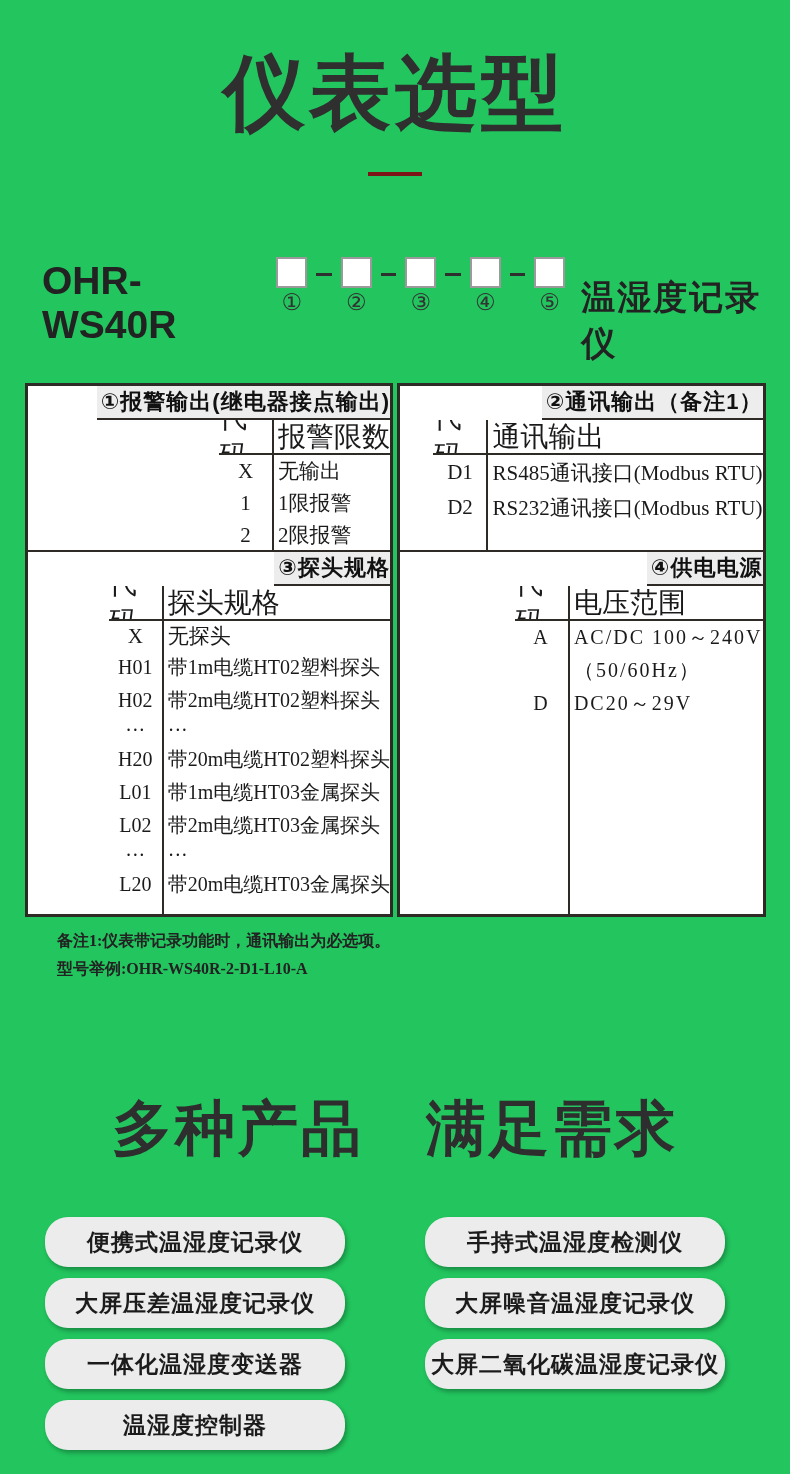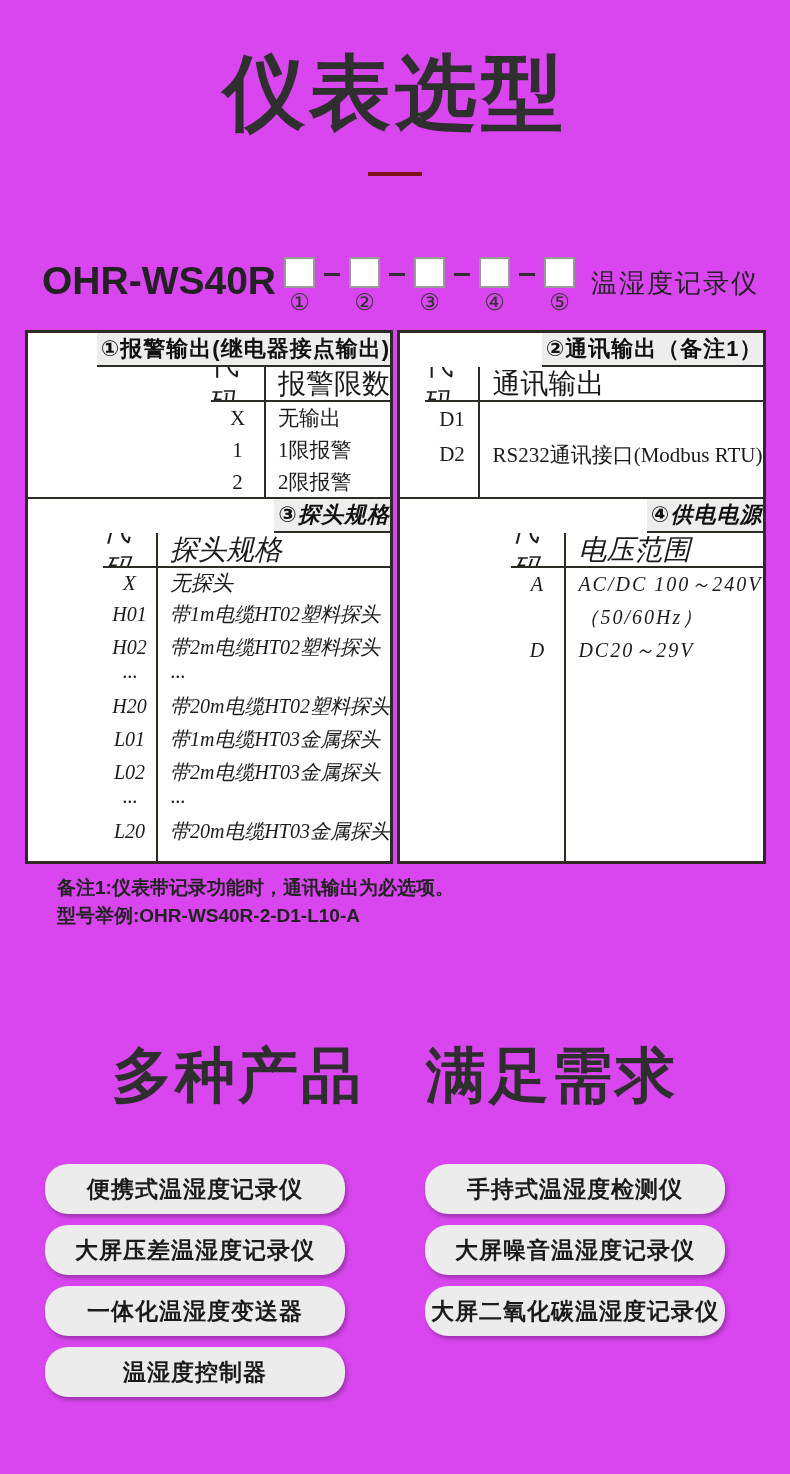--- a/index.html
+++ b/index.html
@@ -5,69 +5,69 @@
   :root{
     --bd:#2e2a25;
     --ink:#1a1a1a;
     --accent:#7d1418;
     --hdr-bg:#ededed;
     --btn-bg:#ececec;
   }
   *{box-sizing:border-box;margin:0;padding:0;}
   html,body{background:#fff;}
   .page{
-    width:790px;height:1474px;background:#d946ef;overflow:hidden;
+    width:790px;height:1474px;background:#22c55e;overflow:hidden;
     font-family:"Liberation Sans","DejaVu Sans",sans-serif;color:var(--ink);
   }
   
   .title{
     padding-top:50px;text-align:center;font-size:82px;line-height:1.05;
     font-weight:900;letter-spacing:4px;color:#2f2f2f;
   }
   .title-underline{width:54px;height:4px;background:var(--accent);margin:36px auto 0;}
   
   .model-line{display:flex;align-items:flex-start;margin:78px 0 0 42px;}
   .model-prefix{font-size:39px;font-weight:700;letter-spacing:0;margin:5px 8px 0 0;color:#222;}
   .slot{display:flex;flex-direction:column;align-items:center;}
   .slot .box{width:31px;height:31px;border:2px solid #9a9a9a;background:#fff;margin-top:3px;}
   .slot .circ{font-size:23px;color:#333;margin-top:3px;line-height:1;}
   .dash{width:16px;height:3px;background:#2f2f2f;margin:19px 9px 0;}
-  .model-suffix{font-size:26px;font-weight:400;letter-spacing:2px;margin:12px 0 0 16px;color:#222;}
+  .model-suffix{font-size:34px;font-weight:700;letter-spacing:2px;margin:21px 0 0 16px;color:#222;}
   
   .table-wrap{width:741px;margin:16px auto 0;display:flex;gap:4px;}
   .half{
     height:534px;border:3px solid var(--bd);background:#fff;
     display:flex;flex-direction:column;flex:1 1 0;
     font-family:"Liberation Serif","DejaVu Serif",serif;
   }
   .block{display:flex;flex-direction:column;overflow:hidden;align-items:flex-end;}
   .block.top{height:164px;flex:0 0 164px;}
-  .block.bottom{flex:1;border-top:2px solid var(--bd);font-style:italic;}
+  .block.bottom{flex:1;border-top:2px solid var(--bd);}
   .sec-header{
     height:34px;flex:0 0 34px;background:var(--hdr-bg);
     border-bottom:2px solid var(--bd);
     display:flex;align-items:center;padding-left:4px;
     font-family:"Liberation Sans","DejaVu Sans",sans-serif;
     font-weight:700;font-size:22px;letter-spacing:1px;color:#111;
   }
   .grid{flex:1;display:flex;flex-direction:column;overflow:hidden;}
   .row{display:flex;flex:0 0 auto;}
   .cell{display:flex;align-items:center;overflow:hidden;}
   .code{flex:0 0 55px;width:55px;border-right:2px solid var(--bd);justify-content:center;}
-  .desc{flex:1;padding-left:12px;}
+  .desc{flex:1;padding-left:4px;}
   .row.subhead{height:35px;border-bottom:2px solid var(--bd);font-size:28px;}
   .row.r35{height:35px;font-size:21px;}
   .row.r32{height:32px;font-size:21px;}
   .row.r33{height:33px;font-size:20px;}
   .row.r30{height:30px;font-size:21px;}
   .row.r26{height:26px;font-size:20px;}
   .row.fill{flex:1 1 auto;}
   .row.volt{letter-spacing:2px;}
   
-  .notes{margin:10px 0 16px 57px;font-size:19px;font-weight:700;color:#222;line-height:28px;}
+  .notes{margin:10px 0 16px 57px;font-size:16px;font-weight:700;color:#222;line-height:28px;font-family:Liberation Serif, serif;}
   
   .products-heading{
     margin-top:116px;display:flex;justify-content:center;gap:62px;
     font-size:60px;font-weight:900;letter-spacing:3px;color:#2e2e2e;line-height:1;align-items:flex-end;
   }
   .buttons{
     margin:58px 0 0 45px;
     display:grid;grid-template-columns:300px 300px;column-gap:80px;row-gap:11px;
   }
   .pbtn{
@@ -197,20 +197,21 @@
     <div class="half">
       <div class="block top">
         <div class="sec-header">②通讯输出（备注1）</div>
         <div class="grid">
           <div class="row subhead">
             <div class="cell code">代码</div>
             <div class="cell desc">通讯输出</div>
           </div>
           <div class="row r35">
             <div class="cell code">D1</div>
+            <div class="cell desc">RS485通讯接口(Modbus RTU)</div>
           </div>
           <div class="row r35">
             <div class="cell code">D2</div>
             <div class="cell desc">RS232通讯接口(Modbus RTU)</div>
           </div>
           <div class="row fill">
             <div class="cell code"></div>
             <div class="cell desc"></div>
           </div>
         </div>

